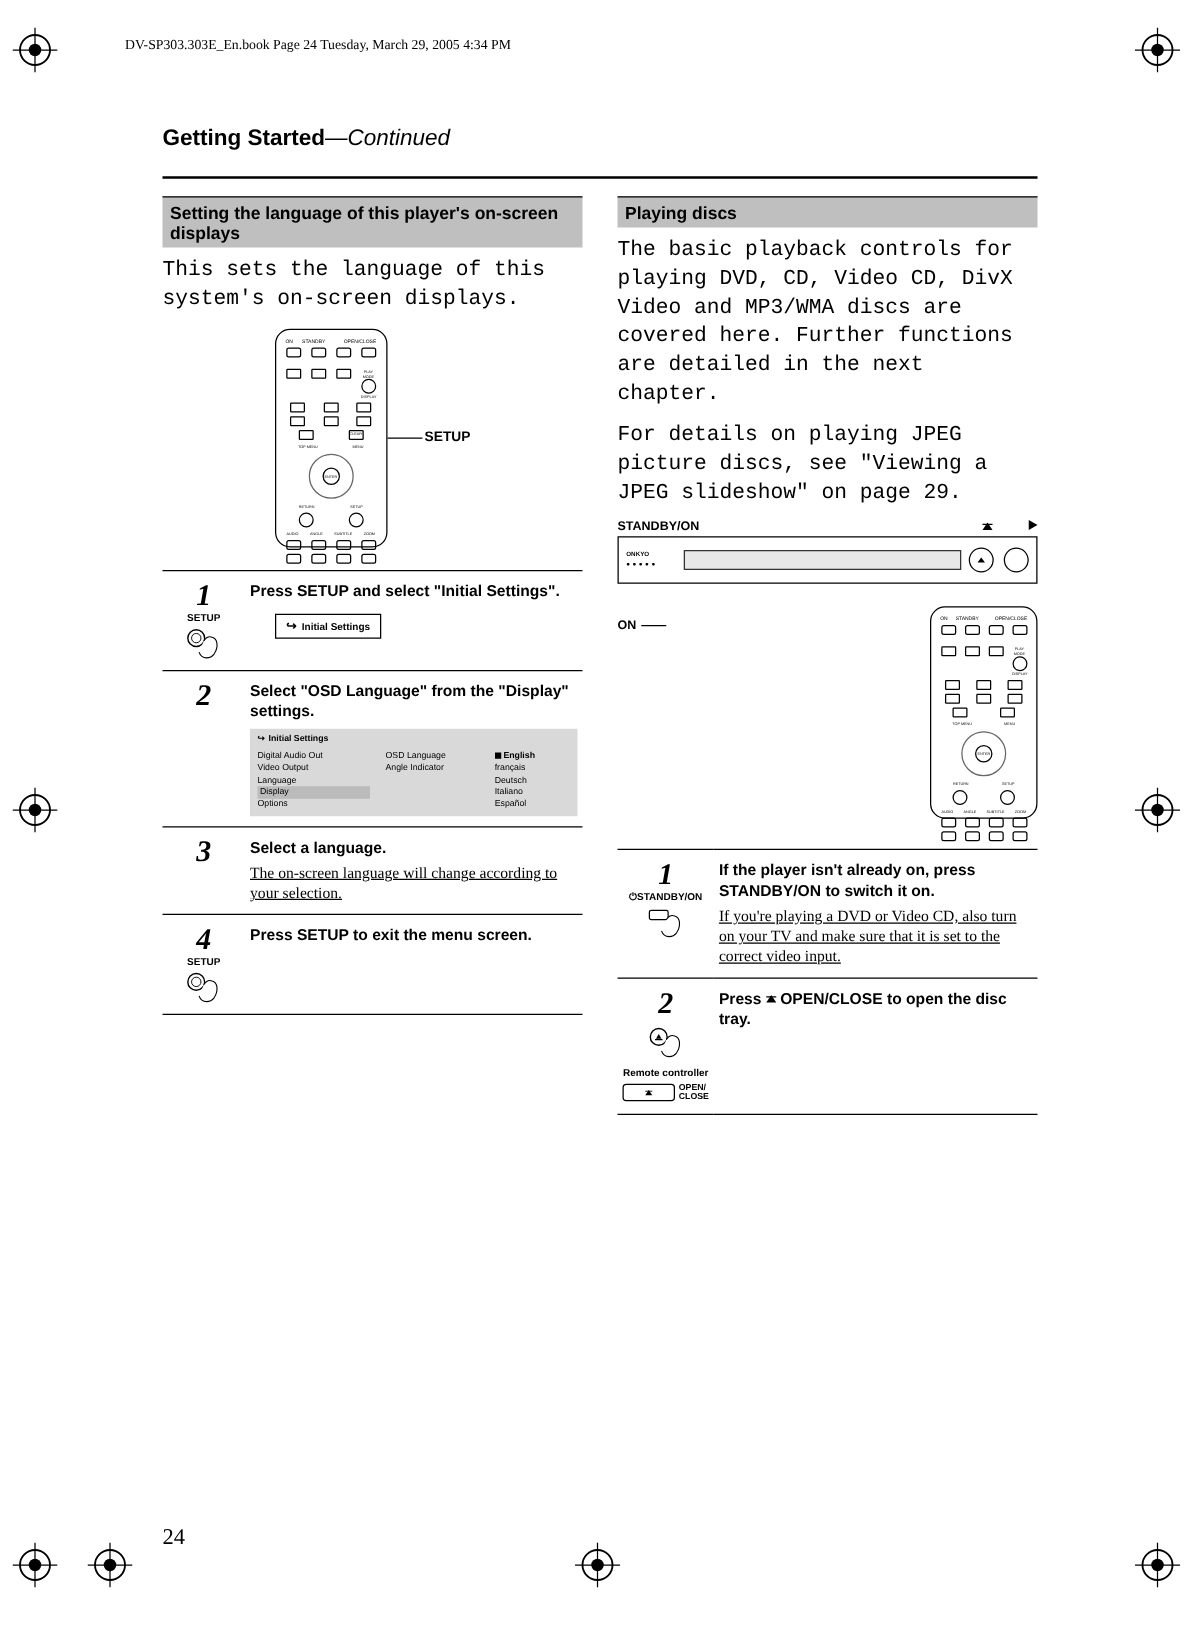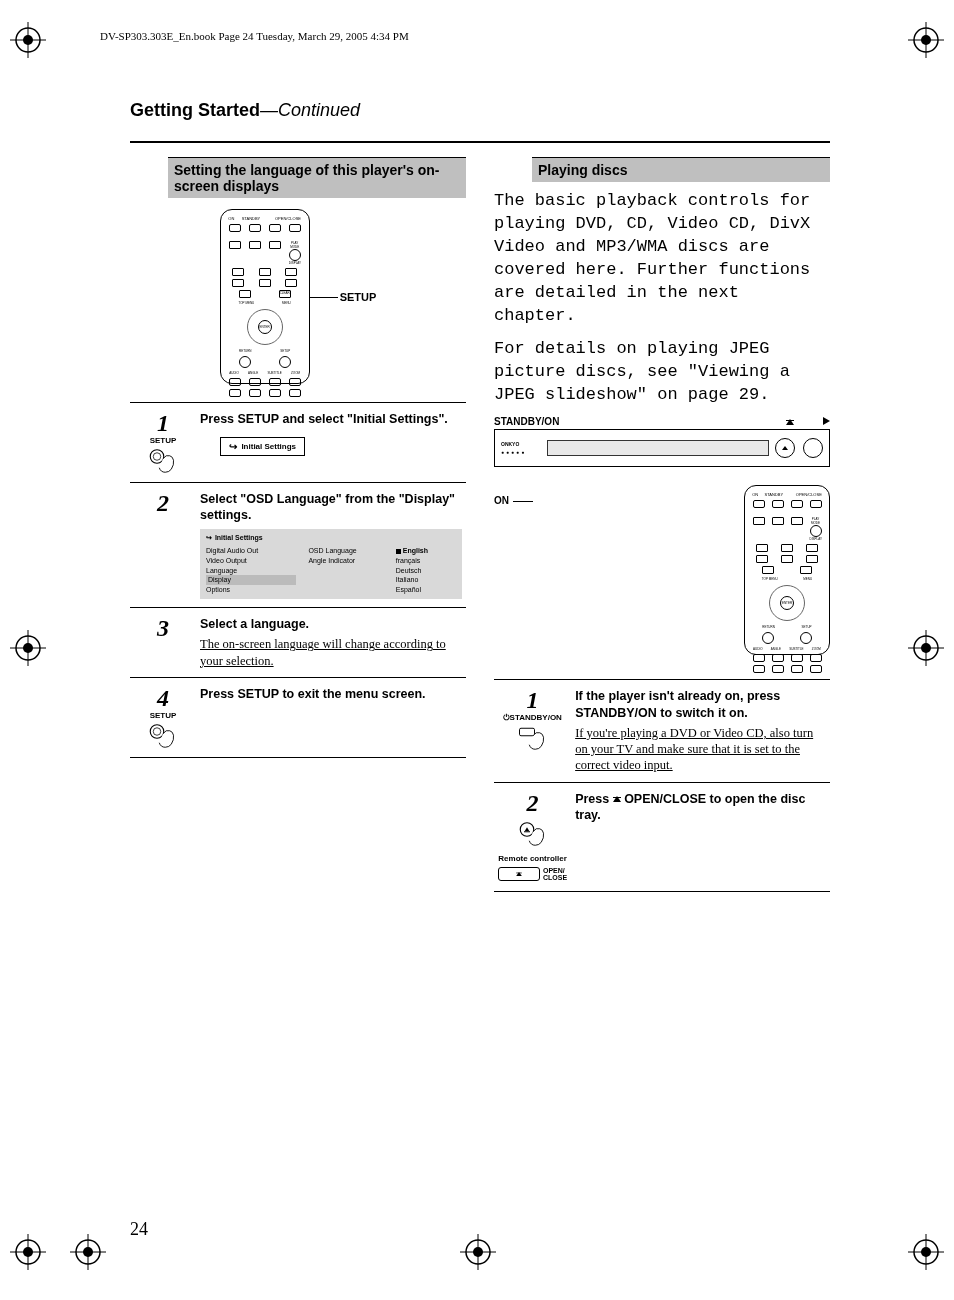--- a/index.html
+++ b/index.html
@@ -51,21 +51,20 @@
     flex: 1;
     min-width: 0;
   }
   .section-header {
     background: #bfbfbf;
     font-weight: bold;
     padding: 4px 6px;
     font-size: 14px;
     margin-bottom: 8px;
     border-top: 1px solid #000;
-    margin-left: 38px;
   }
   .body-text {
     font-family: Liberation Mono, monospace;
     font-size: 17px;
     line-height: 1.35;
     margin-bottom: 10px;
   }
   .remote-diagram, .player-diagram {
     text-align: center;
     margin: 10px 0 18px;
@@ -388,20 +387,21 @@
 
 <div class="page-content">
   <div class="page-title">
     <span>Getting Started</span><span class="cont">—Continued</span>
   </div>
 
   <div class="columns">
 
     <div class="col">
       <div class="section-header">Setting the language of this player's on-screen displays</div>
+      <div class="body-text">This sets the language of this system's on-screen displays.</div>
 
       <div class="remote-diagram">
         <div style="display:inline-flex;align-items:center;">
           <div class="remote-box">
             <div class="remote-row">
                 <span>ON</span>
                 <span>STANDBY</span>
                 <span></span>
                 <span>OPEN/CLOSE</span>
               </div>

